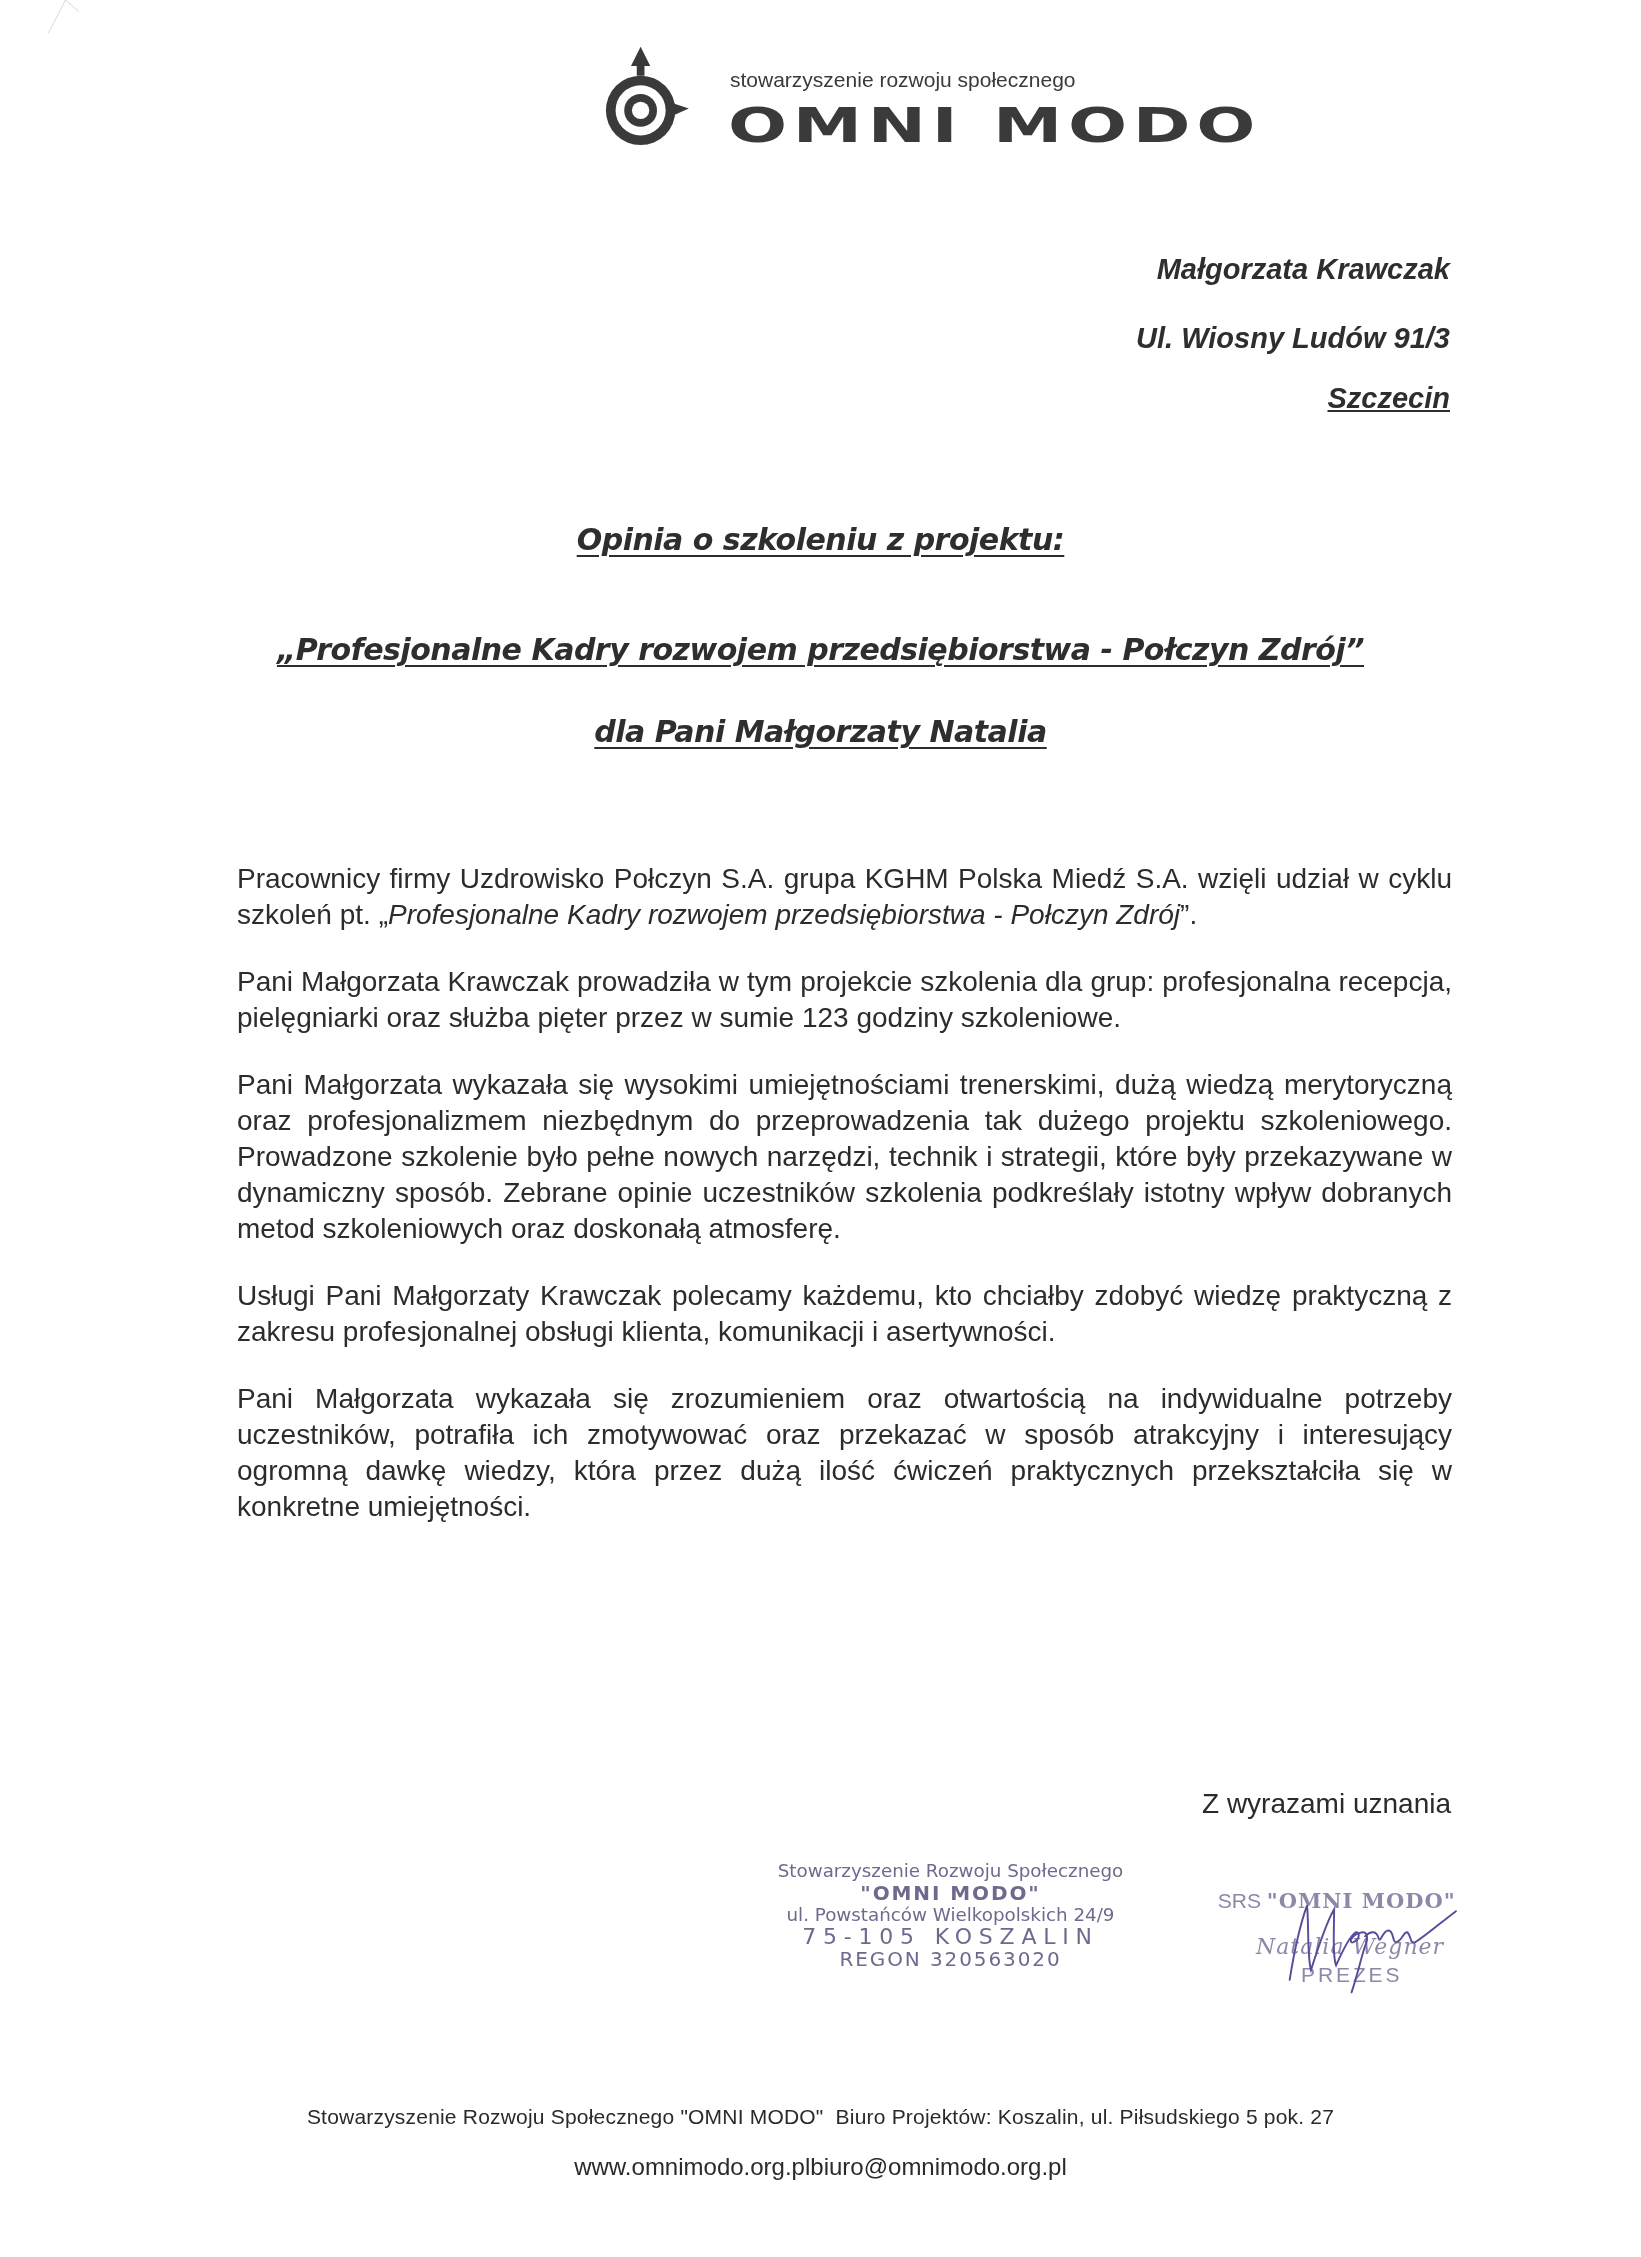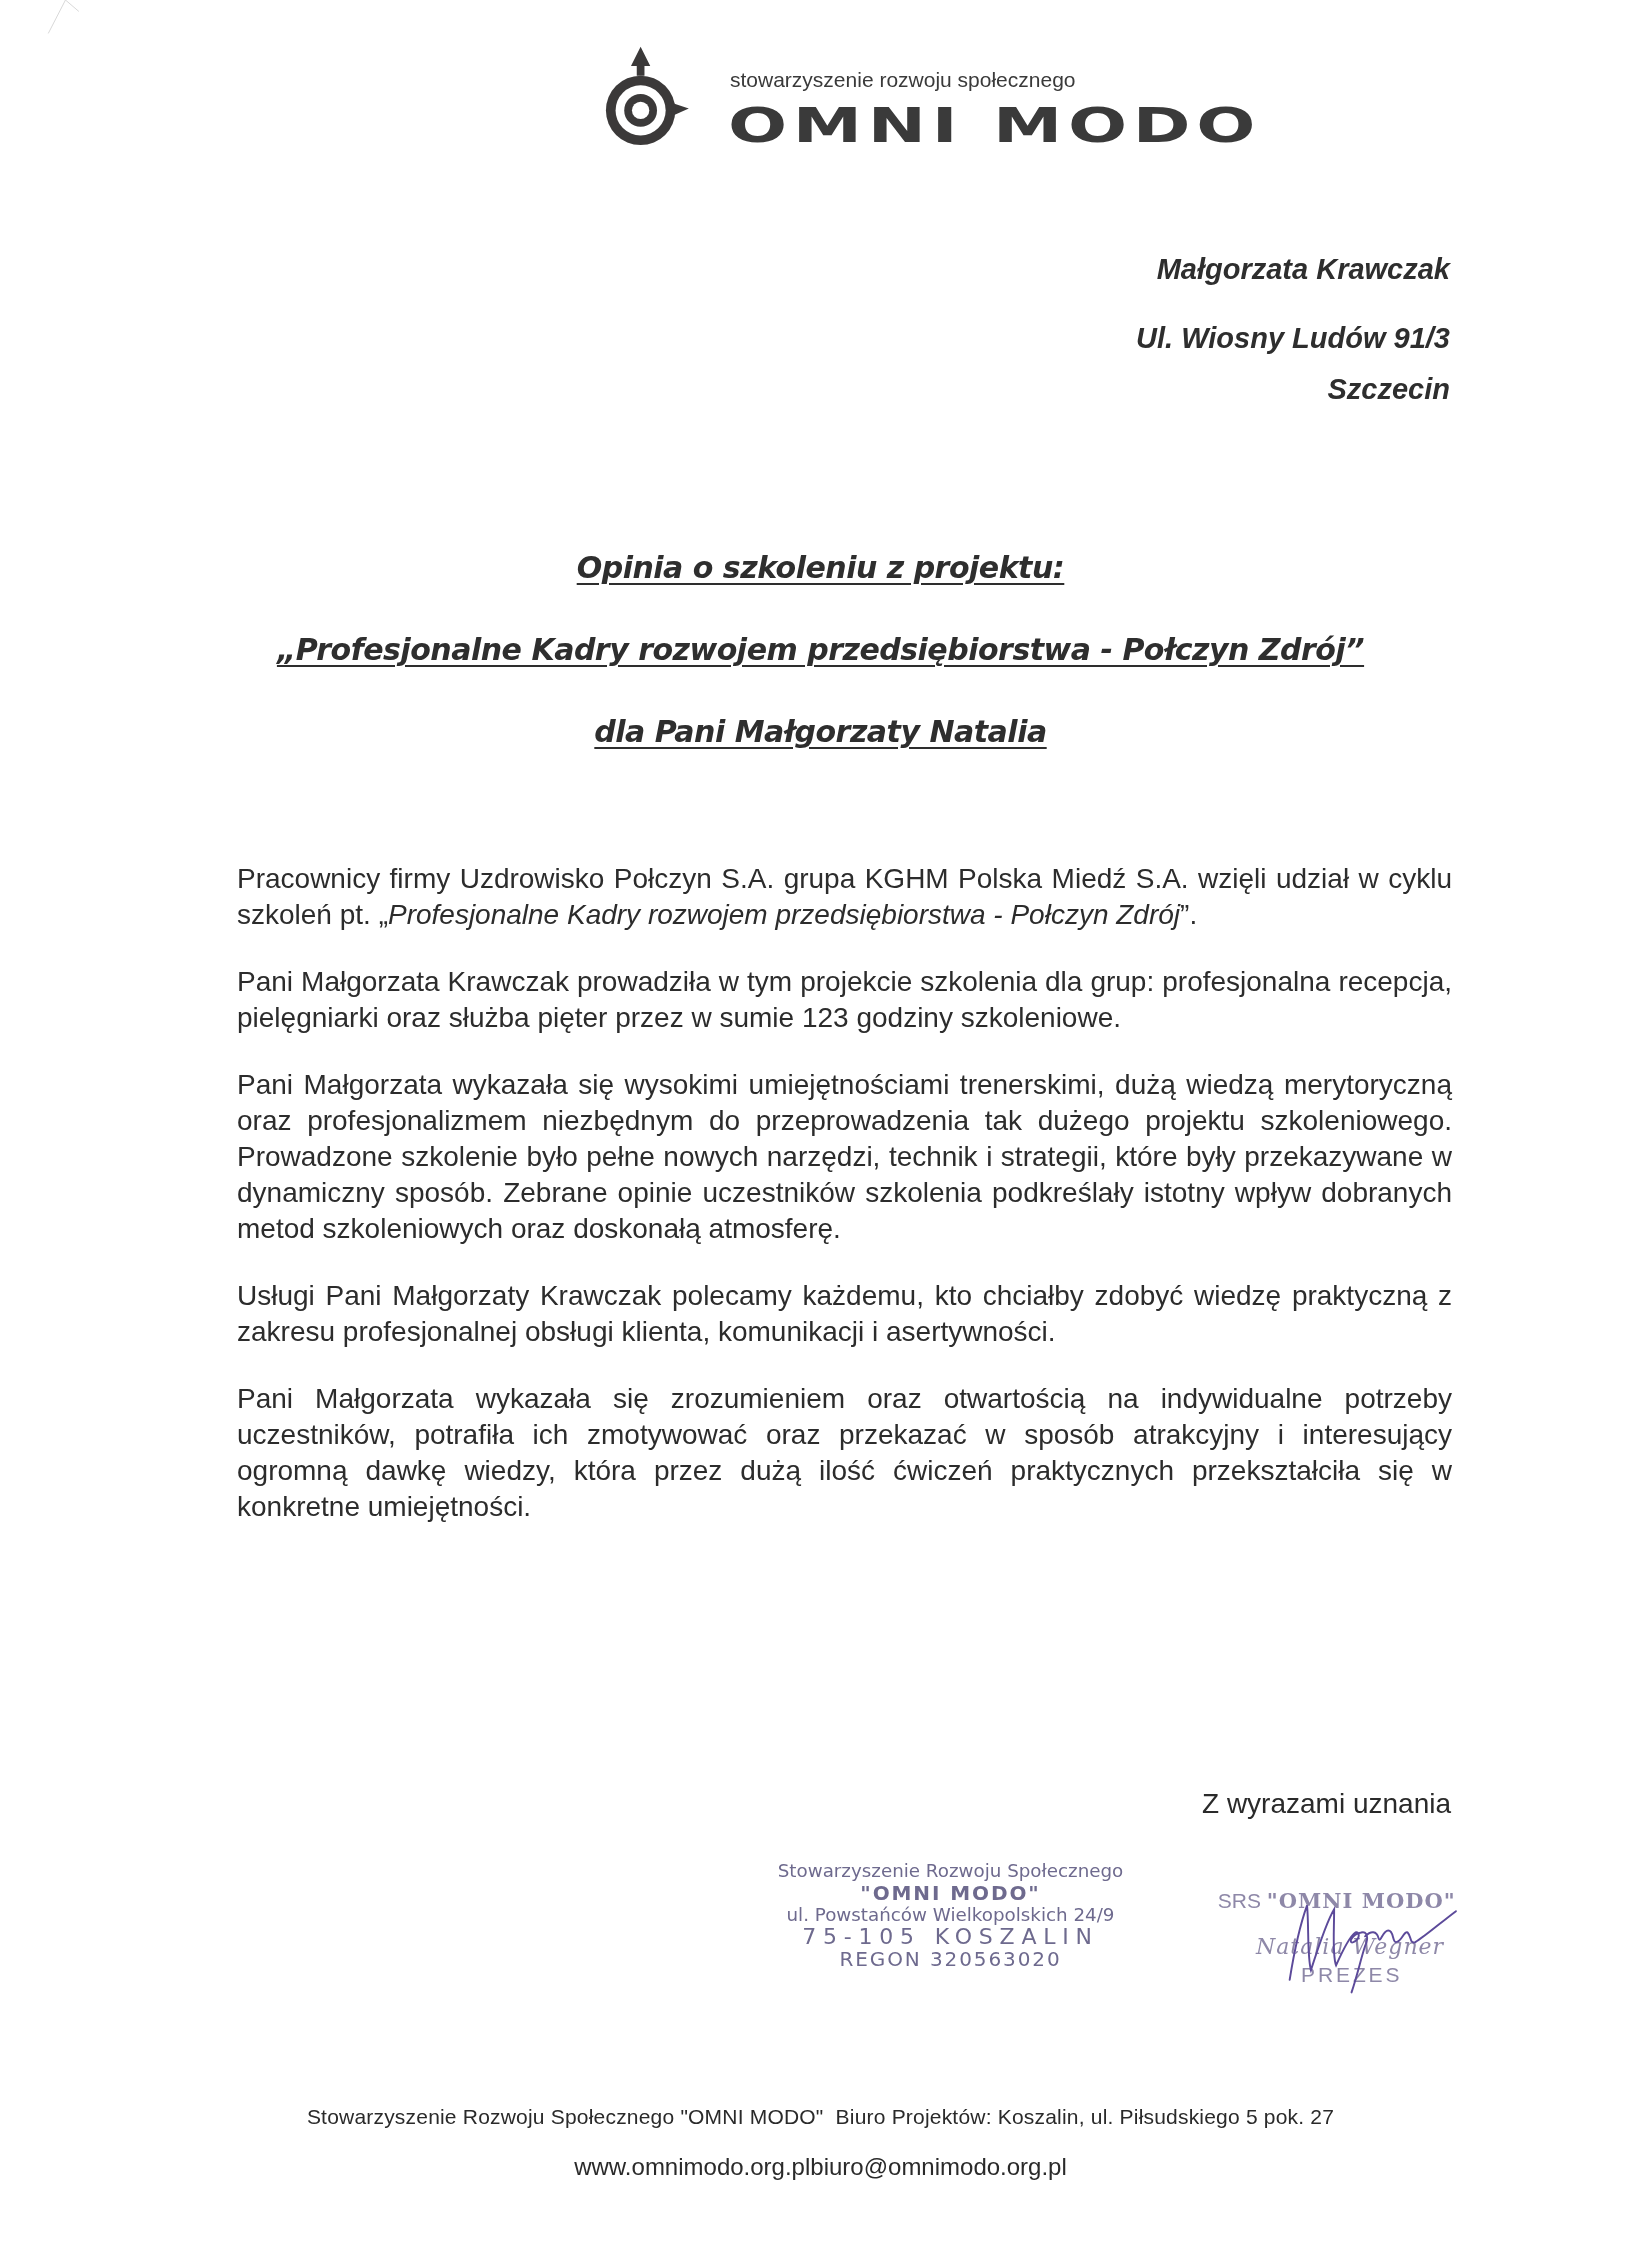--- a/index.html
+++ b/index.html
@@ -28,31 +28,31 @@
   }
 
   
   .recipient {
     right: 191px; text-align: left;
     font-weight: bold; font-style: italic; font-size: 29px; color: #2e2e2e;
     white-space: nowrap;
   }
   .r1 { top: 253px; }
   .r2 { top: 322px; }
-  .r3 { top: 373px; }
+  .r3 { top: 382px; text-decoration: underline; }
 
   
   .heading {
     left: 0; width: 1641px; text-align: center;
     font-family: "DejaVu Sans", sans-serif;
     font-weight: bold; font-style: italic; font-size: 30px;
     text-decoration: underline; text-decoration-thickness: 1.9px; text-underline-offset: 4.8px;
     color: #2e2e2e; letter-spacing: -0.5px; white-space: nowrap;
   }
-  .h1 { top: 550px; text-align: center; }
+  .h1 { top: 522px; text-align: center; }
   .h2 { top: 632px; }
   .h3 { top: 714px; }
 
   
   .body-text {
     left: 237px; width: 1215px;
     font-size: 28px; line-height: 36px; text-align: justify;
     color: #2c2c2c; font-family: "Liberation Sans", sans-serif;
   }
   .body-text p { margin: 0 0 31px 0; }

